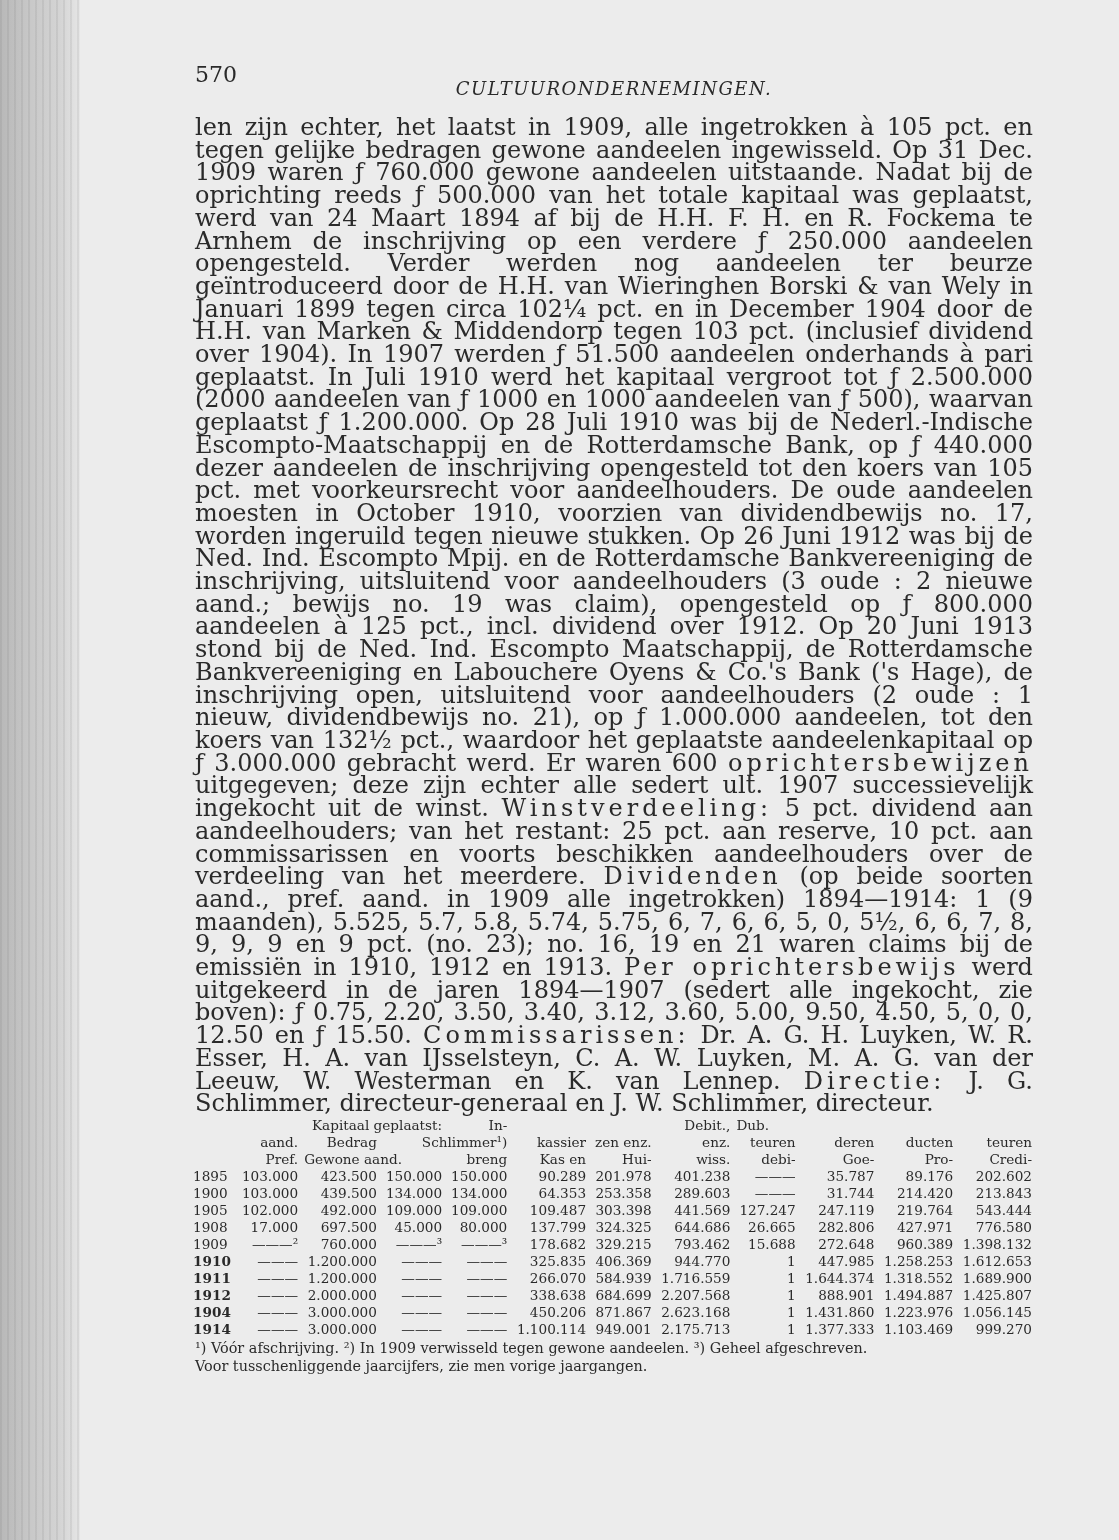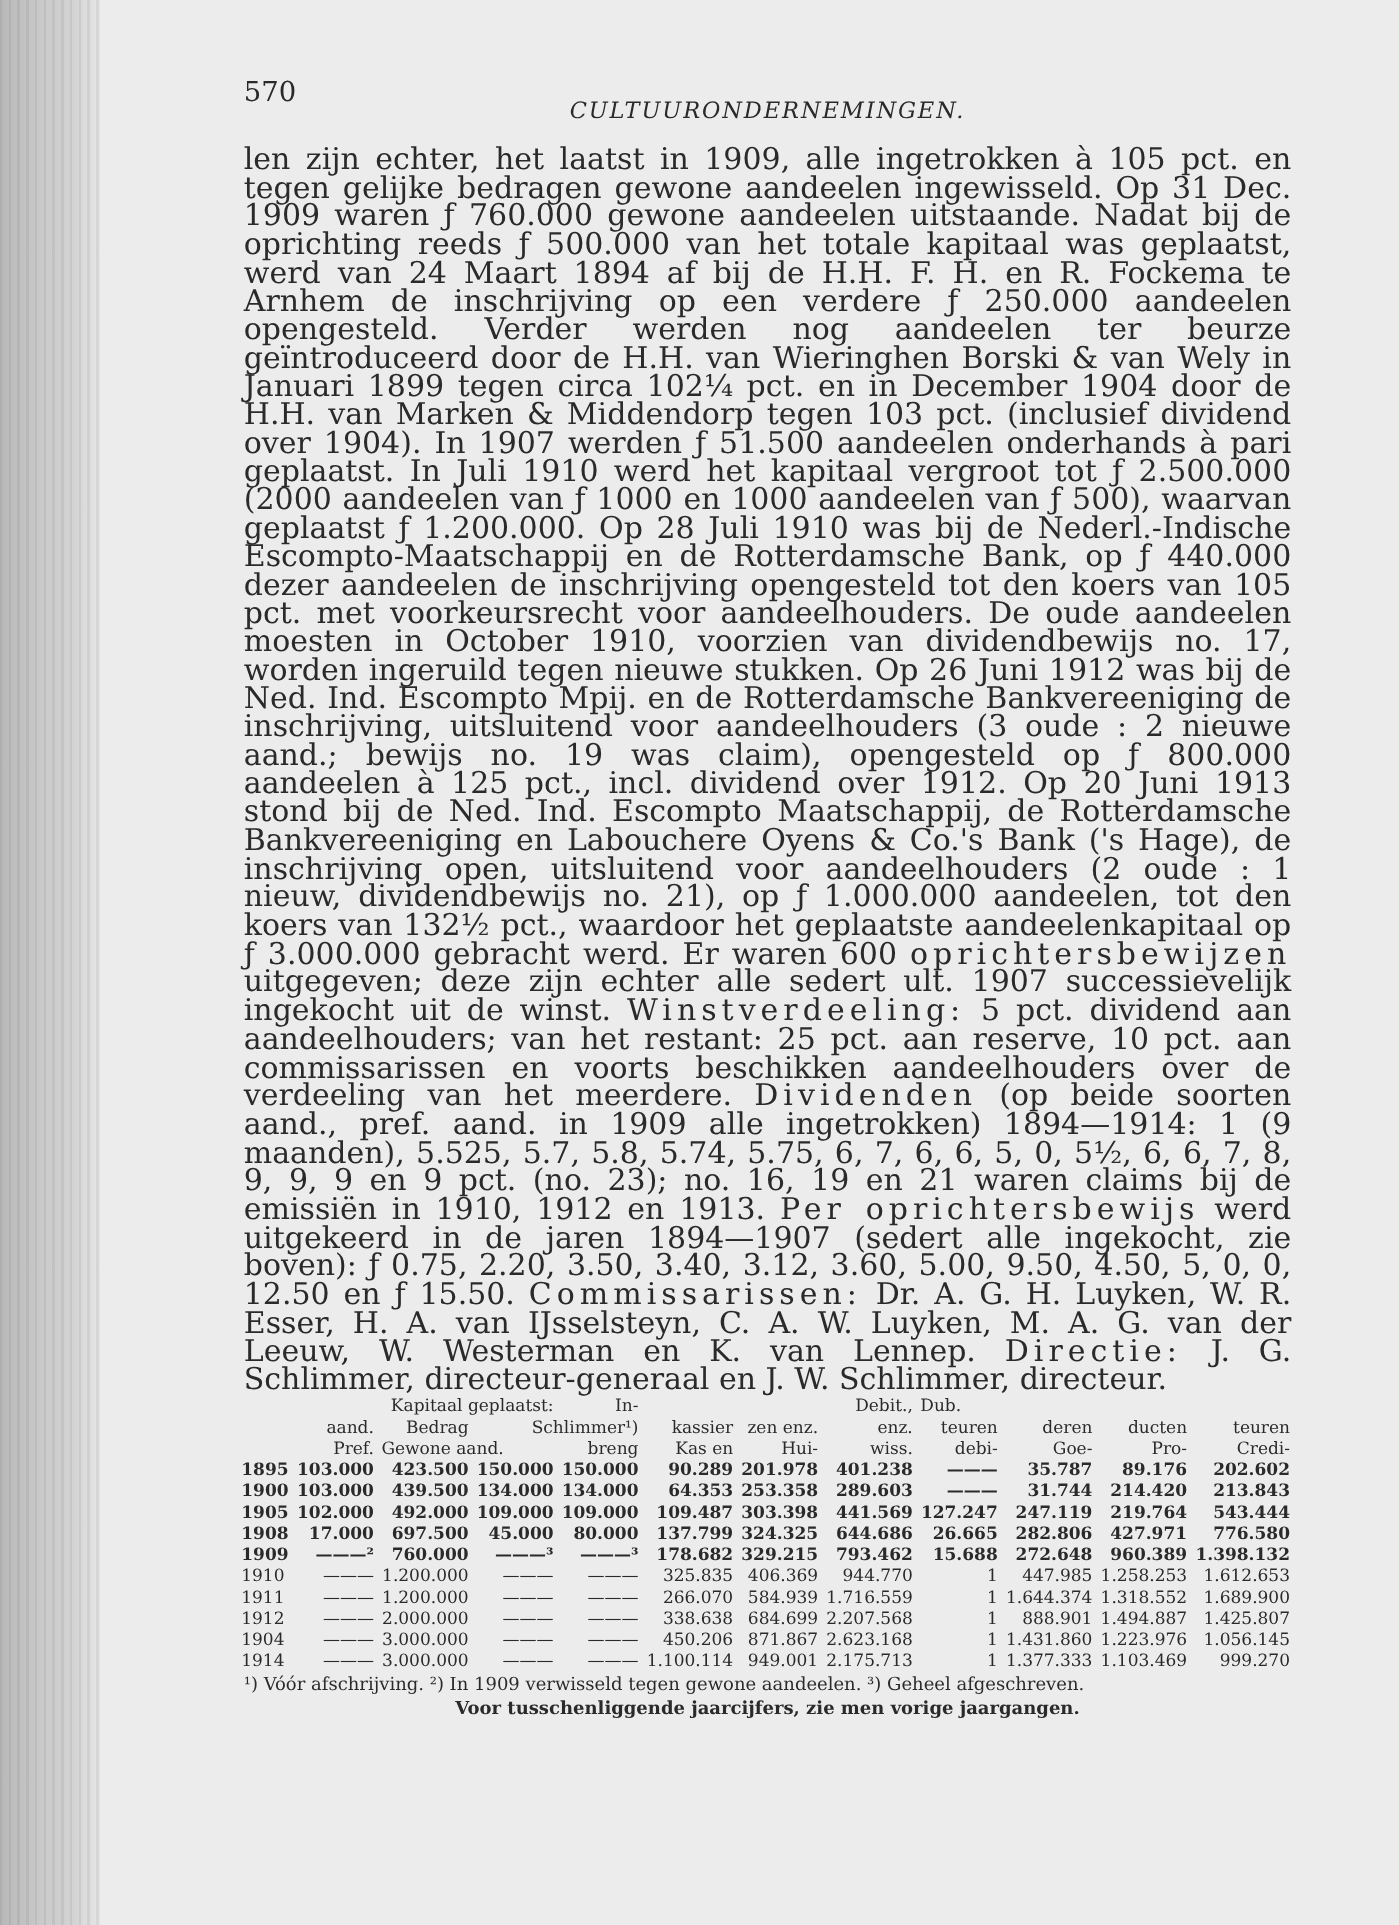--- a/index.html
+++ b/index.html
@@ -31,24 +31,24 @@
     margin-top:14px;
     font-size:24px; line-height:22.7px; text-align:justify;
   }
   .body-text p { margin:0; }
   .spaced { letter-spacing:4px; }
   table.fin {
     margin-top:2px; border-collapse:collapse; font-size:13.6px; line-height:17px;
     width:845px; margin-left:-5px;
   }
   table.fin td, table.fin th { padding:0 3px; text-align:right; white-space:nowrap; font-weight:normal; }
-  table.fin td.yr { text-align:left; }
-  table.fin tbody td.bold { font-weight:bold;margin-top:21px; }
+  table.fin td.yr { text-align:left;font-weight:bold; }
+  table.fin tbody td.bold { font-weight:normal;margin-top:21px; }
   .footnotes { font-size:14.4px; line-height:17px; text-align:justify; margin-top:2px; }
-  .centered-note { text-align:center; font-size:14.4px; margin-top:1px;font-weight:bold; }
+  .centered-note { font-size:14.4px; margin-top:1px; }
 </style>
 </head>
 <body>
 
 <div class="binding"></div>
 
 <div class="page">
   <div class="header">
     <span class="page-number">570</span>
     <span class="running-title">CULTUURONDERNEMINGEN.</span>

